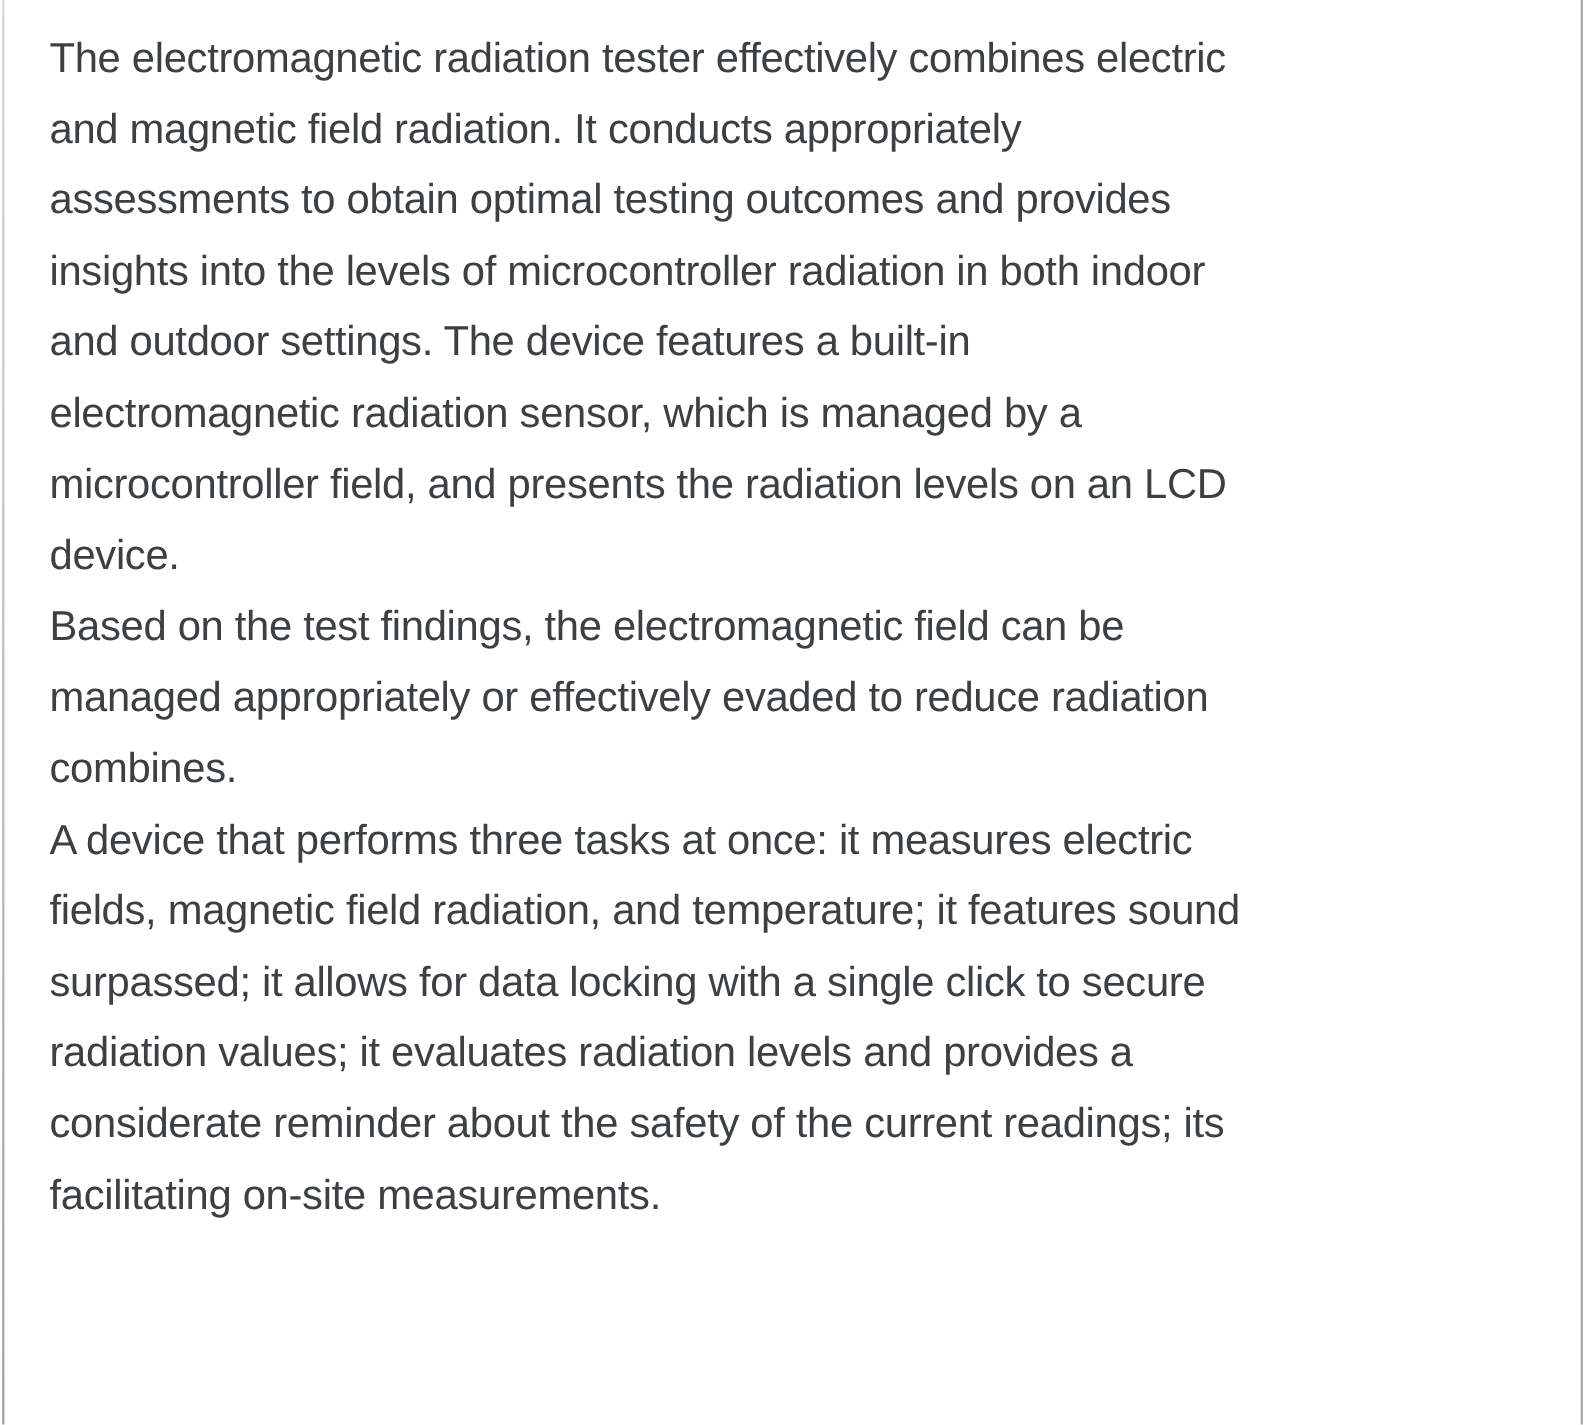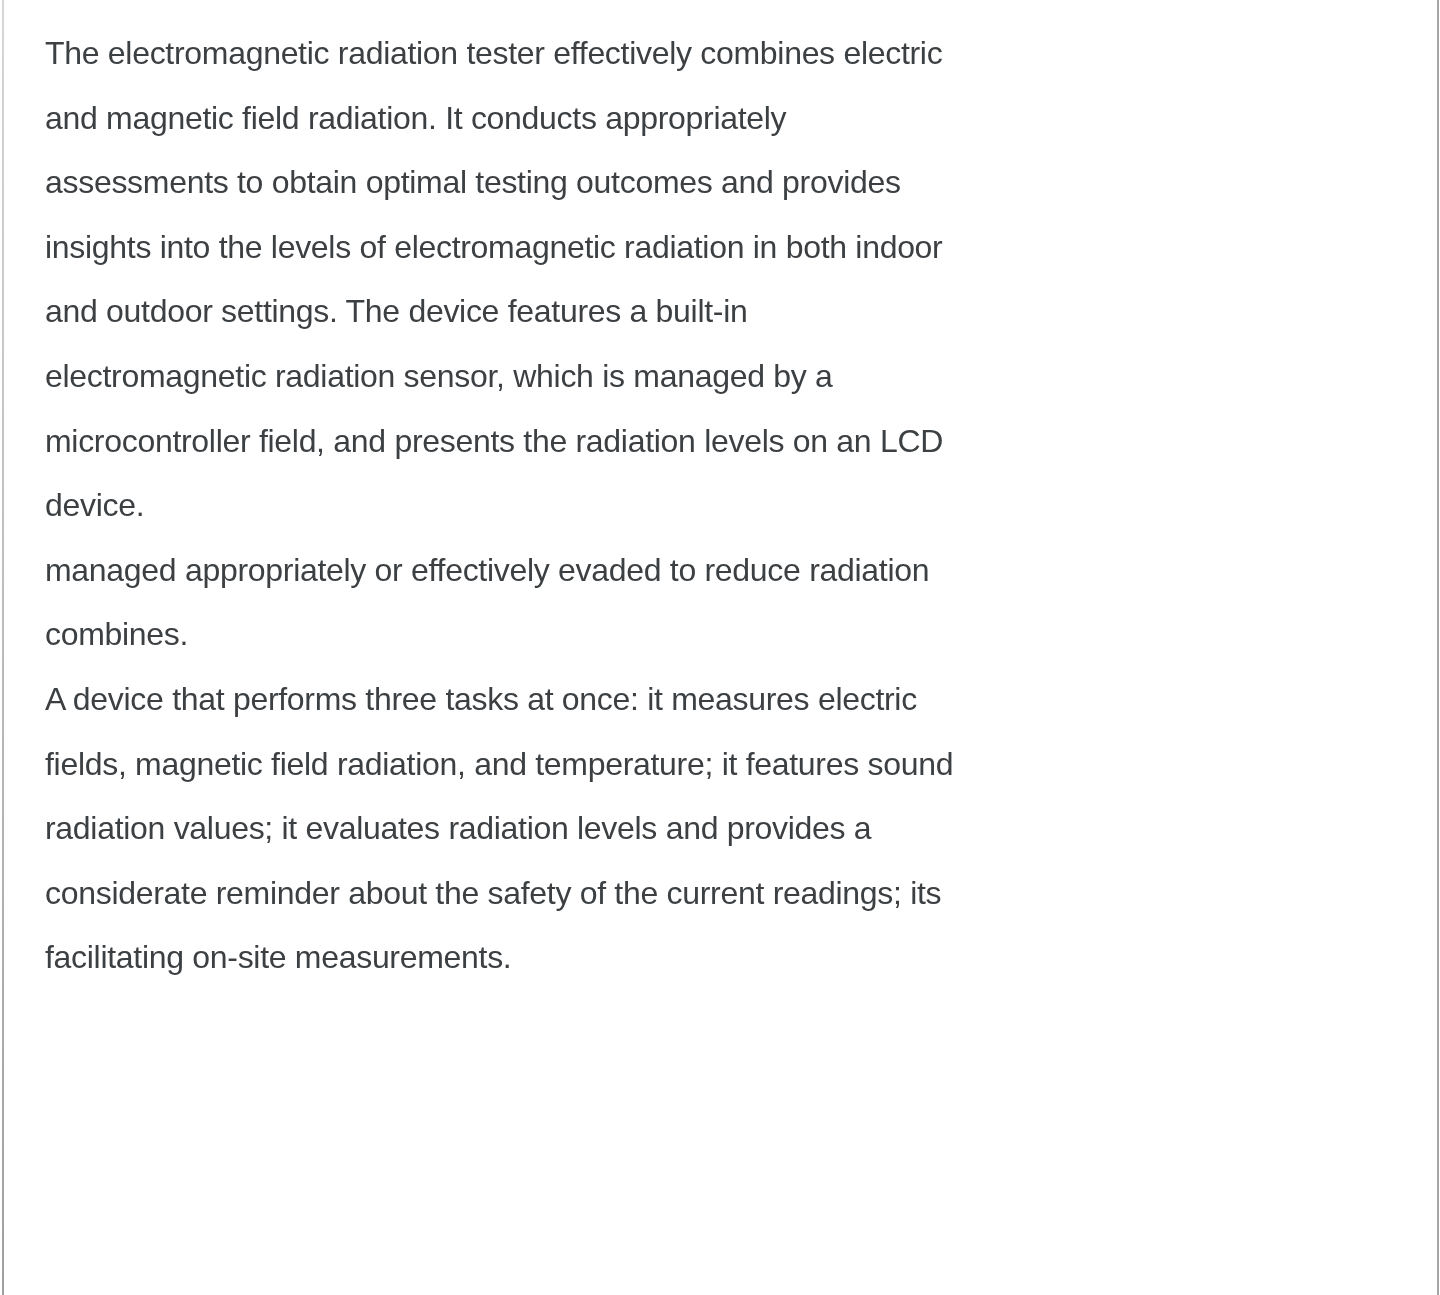--- a/index.html
+++ b/index.html
@@ -28,42 +28,44 @@
     right: 1px;
     background: #a5a5a5;
   }
   .text-block {
     position: absolute;
     top: 21px;
     left: 45px;
     right: 20px;
   }
   .text-line {
-    font-size: 32px;
+    font-size: 38px;
     line-height: 64.6px;
     letter-spacing: -0.3px;
     color: #3d4043;
     white-space: nowrap;
   }
 </style>
 </head>
 <body>
 
 <div class="edge-line left"></div>
 <div class="edge-line right"></div>
 
 <div class="text-block">
   <div class="text-line">The electromagnetic radiation tester effectively combines electric</div>
   <div class="text-line">and magnetic field radiation. It conducts appropriately</div>
   <div class="text-line">assessments to obtain optimal testing outcomes and provides</div>
-  <div class="text-line">insights into the levels of electromagnetic radiation in both indoor</div>
+  <div class="text-line">insights into the levels of microcontroller radiation in both indoor</div>
   <div class="text-line">and outdoor settings. The device features a built-in</div>
   <div class="text-line">electromagnetic radiation sensor, which is managed by a</div>
   <div class="text-line">microcontroller field, and presents the radiation levels on an LCD</div>
   <div class="text-line">device.</div>
+  <div class="text-line">Based on the test findings, the electromagnetic field can be</div>
   <div class="text-line">managed appropriately or effectively evaded to reduce radiation</div>
   <div class="text-line">combines.</div>
   <div class="text-line">A device that performs three tasks at once: it measures electric</div>
   <div class="text-line">fields, magnetic field radiation, and temperature; it features sound</div>
+  <div class="text-line">surpassed; it allows for data locking with a single click to secure</div>
   <div class="text-line">radiation values; it evaluates radiation levels and provides a</div>
   <div class="text-line">considerate reminder about the safety of the current readings; its</div>
   <div class="text-line">facilitating on-site measurements.</div>
 </div>
 
 </body></html>

